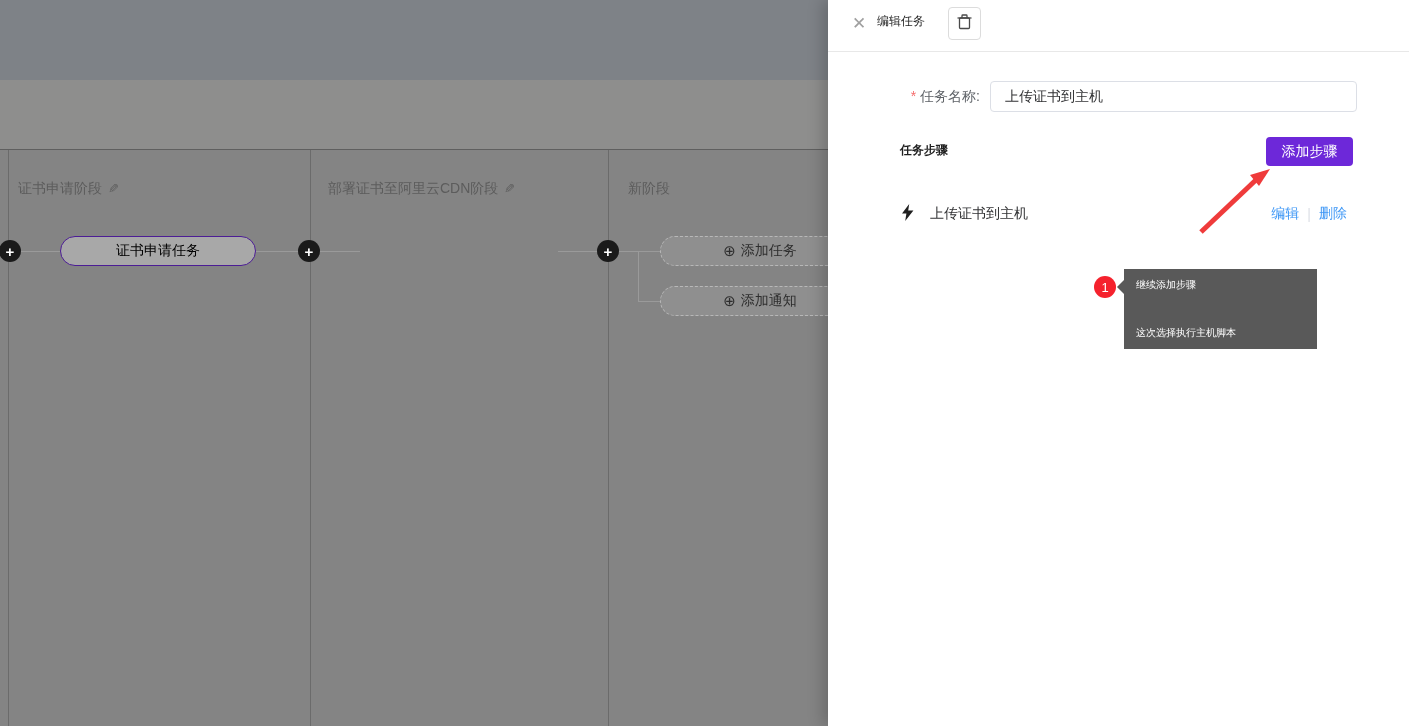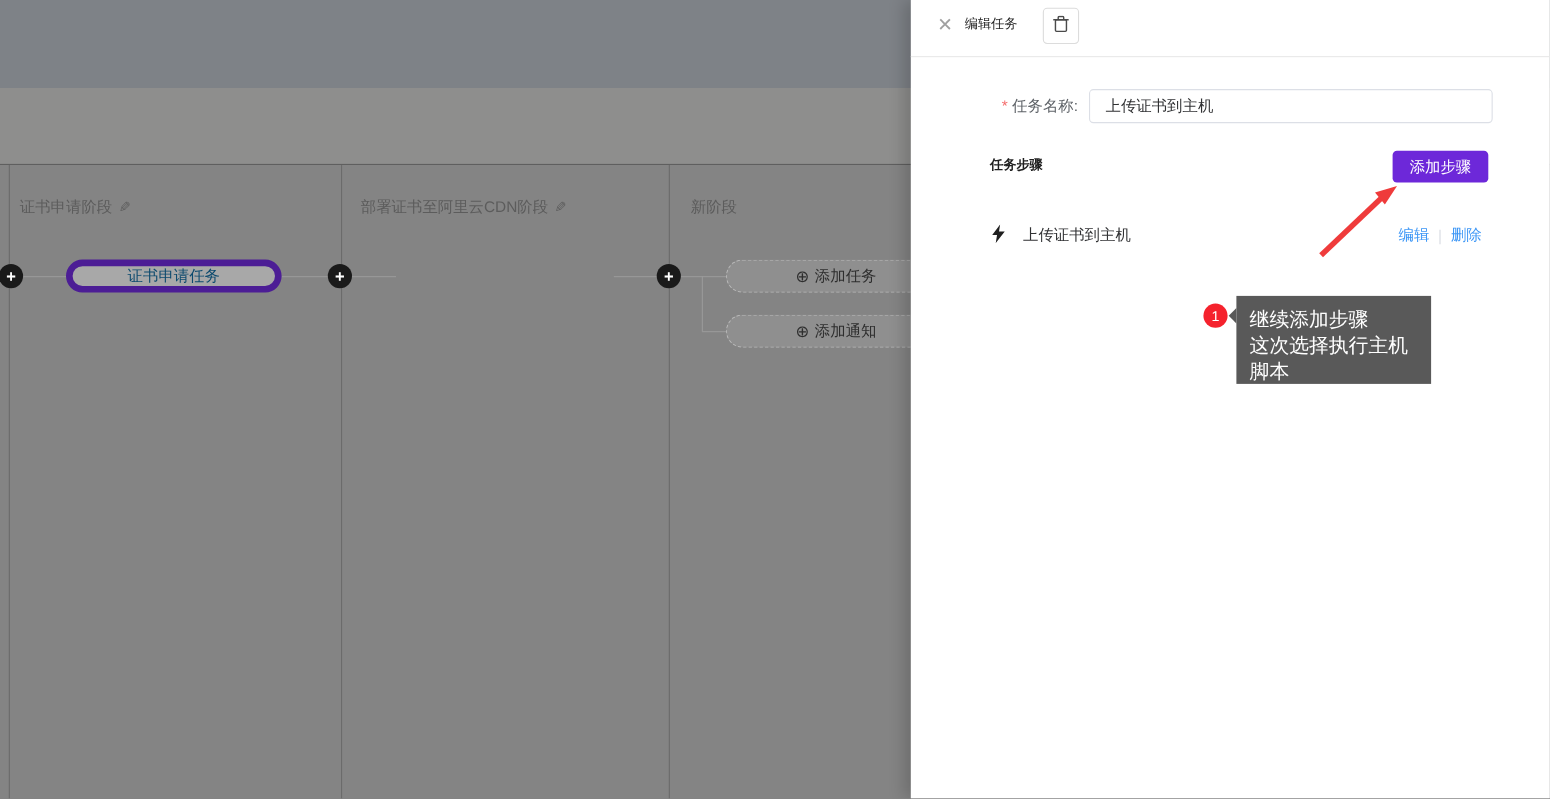--- a/index.html
+++ b/index.html
@@ -9,21 +9,21 @@
   
   .canvas { position:absolute; left:0; top:0; width:1409px; height:726px; z-index:1; }
   .band-top    { position:absolute; left:0; top:0;  width:100%; height:80px; background:#7e8287; }
   .band-second { position:absolute; left:0; top:80px; width:100%; height:70px; background:#8e8e8d; border-bottom:1px solid #5f5f5f; }
   .flow { position:absolute; left:0; top:150px; width:100%; height:576px; background:#848484; }
   .vline { position:absolute; top:0; bottom:0; width:1px; background:#6b6b6b; }
   .stage-title { position:absolute; top:30px; font-size:14px; color:#5c5c5c; white-space:nowrap; }
   .pencil { font-size:13px; color:#5c5c5c; margin-left:6px; display:inline-block; transform:scaleX(-1); }
   .pill { position:absolute; height:30px; border-radius:15px; display:flex; align-items:center; justify-content:center;
           font-size:14px; }
-  .pill.solid { background:#a8a8a8; border:6px solid #4c1d95; color:#0c4a6e; }
+  .pill.solid { background:#a8a8a8; border:1px solid #4c1d95; color:#000000; }
   .pill.dashed { background:#8f8f8f; border:1px dashed #b8b8b8; color:#2e2e2e; }
   .pill .cplus { font-size:15px; margin-right:5px; color:#2e2e2e; }
   .conn { position:absolute; background:#9a9a9a; }
   .pluscircle { position:absolute; width:22px; height:22px; border-radius:50%; background:#1a1a1a; color:#fff;
                 display:flex; align-items:center; justify-content:center; font-size:15px; font-weight:bold; line-height:1; }
 
   
   .drawer { position:absolute; left:828px; top:0; width:581px; height:726px; background:#ffffff; z-index:10;
             box-shadow:-6px 0 14px rgba(0,0,0,0.18); }
   .drawer-header { position:relative; height:52px; border-bottom:1px solid #e8e8e8; }
@@ -43,22 +43,22 @@
   .bolt { position:absolute; left:73px; top:2px; }
   .step-name { position:absolute; left:102px; top:3px; font-size:14px; color:#303133; }
   .step-links { position:absolute; right:62px; top:3px; font-size:14px; display:flex; align-items:center; }
   .link { color:#3e97f6; cursor:pointer; }
   .link-sep { color:#dcdfe6; margin:0 8px; }
 
   
   .arrow-svg { position:absolute; left:1188px; top:158px; z-index:20; }
   .badge { position:absolute; left:1094px; top:276px; width:22px; height:22px; border-radius:50%; background:#f5222d;
            color:#fff; font-size:13px; display:flex; align-items:center; justify-content:center; z-index:21; }
-  .tooltip { position:absolute; left:1124px; top:269px; width:177px; height:80px; background:#595959; color:#fff;
-             font-size:18px; padding:9px 12px; display:flex; flex-direction:column; justify-content:space-between; z-index:21; }
+  .tooltip { position:absolute; left:1124px; top:269px; width:193px; height:80px; background:#595959; color:#fff;
+             font-size:10px; padding:9px 12px; display:flex; flex-direction:column; justify-content:space-between; z-index:21; }
   .tooltip-arrow { position:absolute; left:-7px; top:11px; width:0; height:0;
                    border-top:7px solid transparent; border-bottom:7px solid transparent; border-right:7px solid #595959; }
 </style>
 </head>
 <body>
 
 <div class="canvas">
   <div class="band-top"></div>
   <div class="band-second"></div>
 

